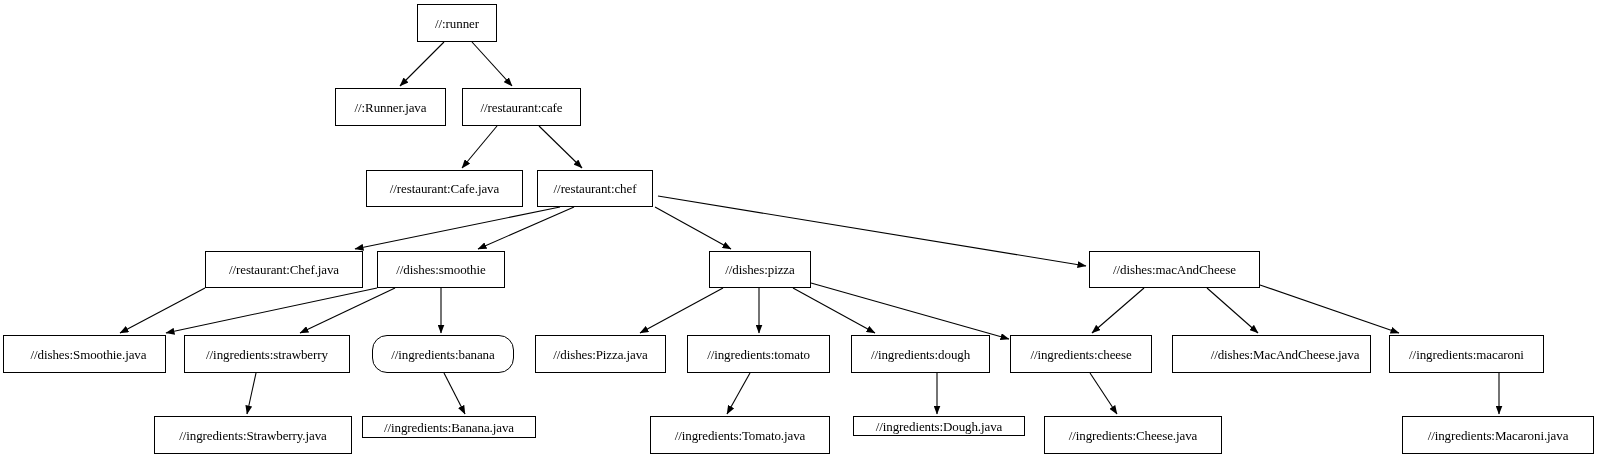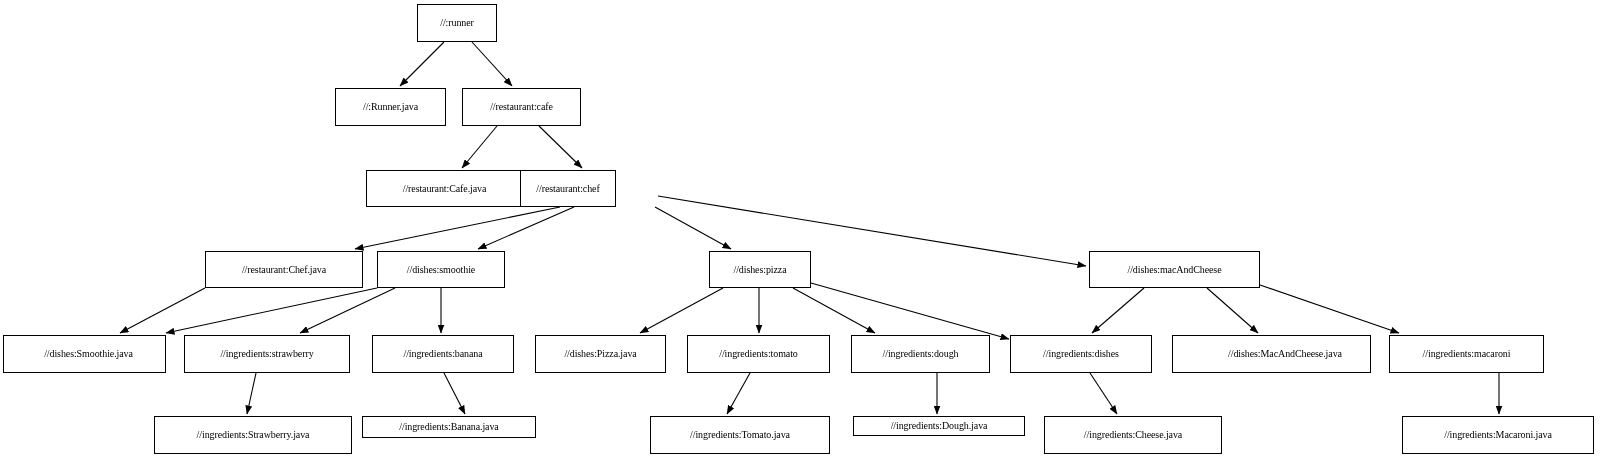--- a/index.html
+++ b/index.html
@@ -31,21 +31,21 @@
   }
   .graph-node {
     position: absolute;
     box-sizing: border-box;
     border: 1px solid #000000;
     background: #ffffff;
     display: flex;
     align-items: center;
     justify-content: center;
     font-family: "Liberation Serif", "DejaVu Serif", serif;
-    font-size: 10px;
+    font-size: 13px;
     color: #000000;
     white-space: nowrap;
     letter-spacing: -0.1px;
   }
   .node-label {
     display: block;
     line-height: 1;
     padding: 0 2px;
   }
 </style>
@@ -95,55 +95,55 @@
       </div>
       <div class="graph-node" style="left: 335px; top: 88px; width: 111px; height: 38px;">
         <span class="node-label">//:Runner.java</span>
       </div>
       <div class="graph-node" style="left: 462px; top: 88px; width: 119px; height: 38px;">
         <span class="node-label">//restaurant:cafe</span>
       </div>
       <div class="graph-node" style="left: 366px; top: 170px; width: 157px; height: 37px;">
         <span class="node-label">//restaurant:Cafe.java</span>
       </div>
-      <div class="graph-node" style="left: 520px; top: 170px; width: 96px; height: 37px;">
+      <div class="graph-node" style="left: 537px; top: 170px; width: 116px; height: 37px;">
         <span class="node-label">//restaurant:chef</span>
       </div>
       <div class="graph-node" style="left: 205px; top: 251px; width: 158px; height: 37px;">
         <span class="node-label">//restaurant:Chef.java</span>
       </div>
       <div class="graph-node" style="left: 377px; top: 251px; width: 128px; height: 37px;">
         <span class="node-label">//dishes:smoothie</span>
       </div>
       <div class="graph-node" style="left: 709px; top: 251px; width: 102px; height: 37px;">
         <span class="node-label">//dishes:pizza</span>
       </div>
       <div class="graph-node" style="left: 1089px; top: 251px; width: 171px; height: 37px;">
         <span class="node-label">//dishes:macAndCheese</span>
       </div>
       <div class="graph-node" style="left: 3px; top: 335px; width: 163px; height: 38px; padding-left: 8px;">
         <span class="node-label">//dishes:Smoothie.java</span>
       </div>
       <div class="graph-node" style="left: 184px; top: 335px; width: 166px; height: 38px;">
         <span class="node-label">//ingredients:strawberry</span>
       </div>
-      <div class="graph-node" style="left: 372px; top: 335px; width: 142px; height: 38px;">
+      <div class="graph-node" style="left: 372px; top: 335px; width: 142px; height: 38px; border-radius: 15px;">
         <span class="node-label">//ingredients:banana</span>
       </div>
       <div class="graph-node" style="left: 535px; top: 335px; width: 131px; height: 38px;">
         <span class="node-label">//dishes:Pizza.java</span>
       </div>
       <div class="graph-node" style="left: 687px; top: 335px; width: 143px; height: 38px; text-align: right;">
         <span class="node-label">//ingredients:tomato</span>
       </div>
       <div class="graph-node" style="left: 851px; top: 335px; width: 139px; height: 38px;">
         <span class="node-label">//ingredients:dough</span>
       </div>
       <div class="graph-node" style="left: 1010px; top: 335px; width: 142px; height: 38px;">
-        <span class="node-label">//ingredients:dishes</span>
+        <span class="node-label">//ingredients:cheese</span>
       </div>
       <div class="graph-node" style="left: 1172px; top: 335px; width: 199px; height: 38px; padding-left: 27px;">
         <span class="node-label">//dishes:MacAndCheese.java</span>
       </div>
       <div class="graph-node" style="left: 1389px; top: 335px; width: 155px; height: 38px;">
         <span class="node-label">//ingredients:macaroni</span>
       </div>
       <div class="graph-node" style="left: 154px; top: 416px; width: 198px; height: 38px;">
         <span class="node-label">//ingredients:Strawberry.java</span>
       </div>

